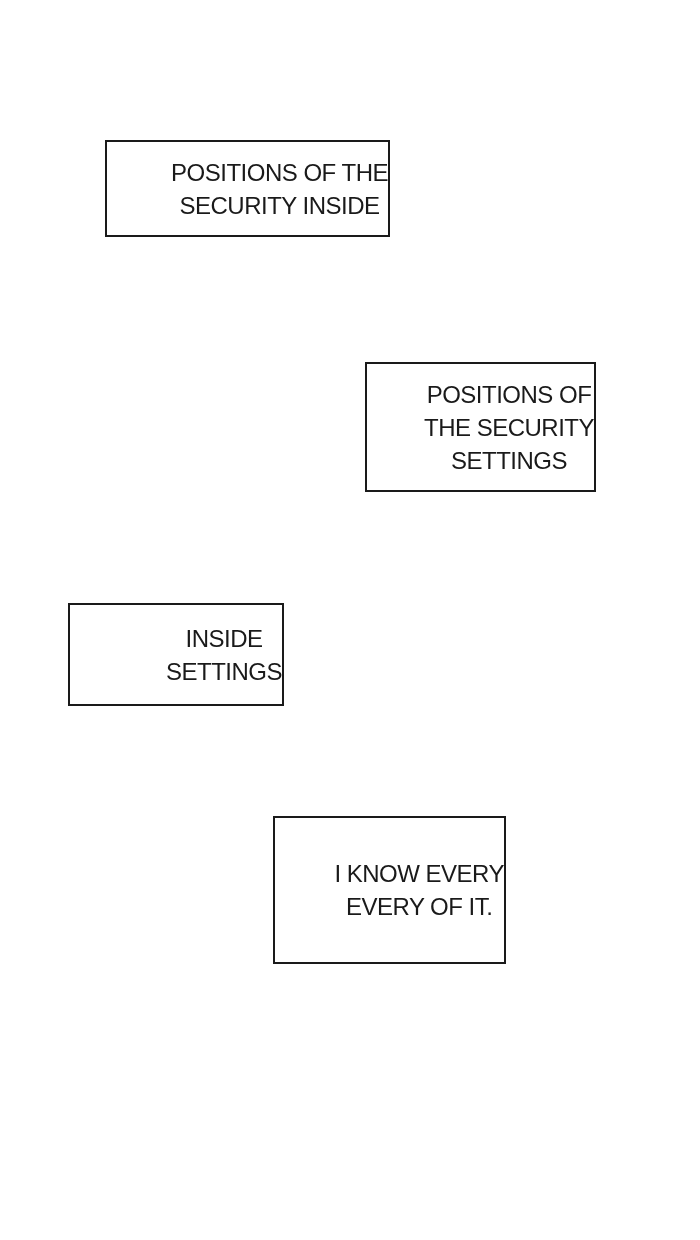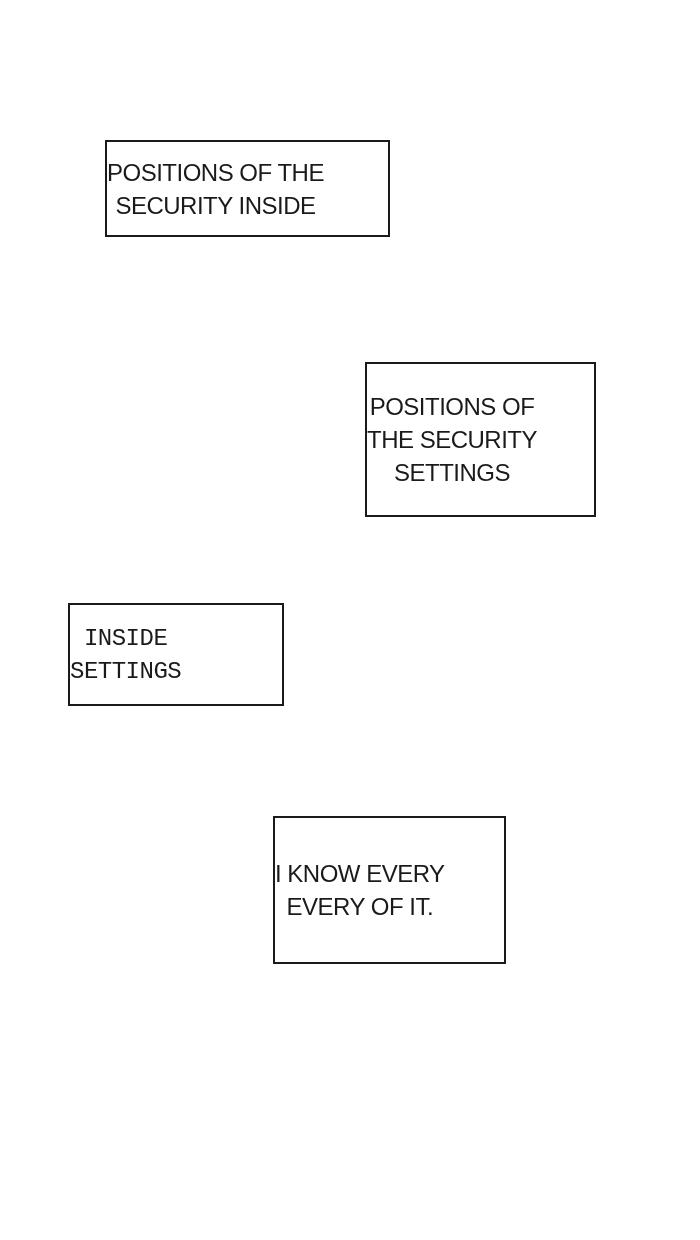--- a/index.html
+++ b/index.html
@@ -19,35 +19,35 @@
     inset: 0;
     background: #ffffff;
   }
   .caption-box {
     position: absolute;
     box-sizing: border-box;
     border: 2px solid #1a1a1a;
     background: #ffffff;
     display: flex;
     align-items: center;
-    justify-content: flex-start;
+    justify-content: flex-end;
     text-align: center;
   }
   .caption-text {
     color: #1a1a1a;
     font-size: 24px;
     line-height: 33px;
     letter-spacing: -0.5px;
     font-weight: 400;
     white-space: nowrap;
   }
   
   .box-guards   { left: 105px; top: 140px; width: 285px; height: 97px;  }
-  .box-cameras  { left: 365px; top: 362px; width: 231px; height: 155px; }
-  .box-settings { left: 68px;  top: 603px; width: 216px; height: 103px; font-family: Liberation Mono, monospace; }
+  .box-cameras  { left: 365px; top: 362px; width: 231px; height: 130px; }
+  .box-settings { left: 68px;  top: 603px; width: 216px; height: 103px; }
   .box-know     { left: 253px; top: 816px; width: 233px; height: 148px; margin-left: 20px; }
 </style>
 </head>
 <body>
 
 <div class="page">
 
   <div class="caption-box box-guards">
     <div class="caption-text">
       <span>POSITIONS OF THE</span><br>

